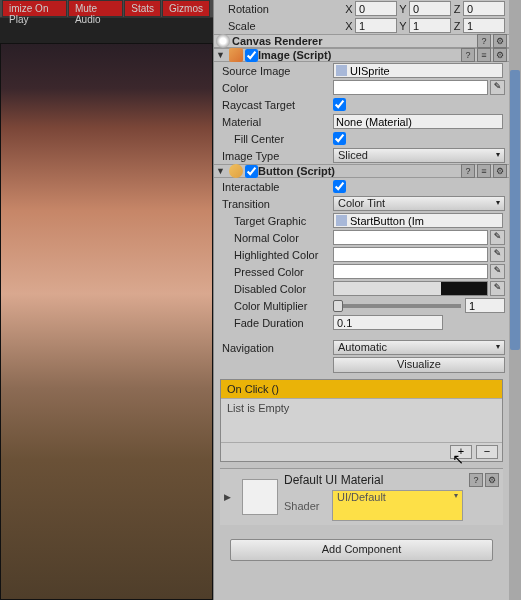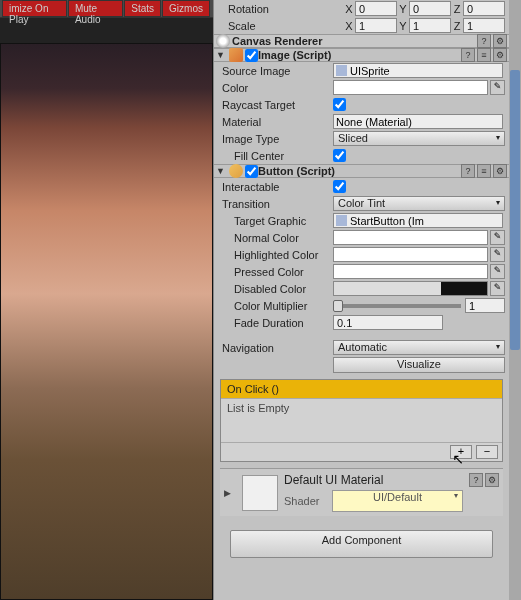--- a/index.html
+++ b/index.html
@@ -47,24 +47,24 @@
 .ev-body { padding: 3px 6px 28px 6px; color: #444; }
 .ev-footer { display: flex; justify-content: flex-end; padding: 2px 4px; border-top: 1px solid #aaa; gap: 4px; position: relative; }
 .ev-btn { width: 22px; height: 14px; background: #ddd; border: 1px solid #888; text-align: center; font-size: 11px; line-height: 11px; }
 .cursor { position: absolute; right: 38px; bottom: -6px; font-size: 14px; color: #000; pointer-events: none; }
 .mat-section { margin: 6px 6px 0 6px; background: #c8c8c8; border-top: 1px solid #999; padding: 4px; display: flex; align-items: center; gap: 6px; }
 .mat-preview { width: 36px; height: 36px; background: #f0f0f0; border: 1px solid #999; }
 .mat-text { flex: 1; }
 .mat-title { color: #222; font-size: 12px; }
 .shader-row { display: flex; align-items: center; margin-top: 3px; }
 .shader-lbl { width: 48px; color: #555; }
-.shader-dd { flex: 1; height: 22px; background: #fef9c3; border: 1px solid #999; padding: 0 4px; color: #555; position: relative; text-align: center; }
+.shader-dd { flex: 1; height: 31px; background: #fde047; border: 1px solid #999; padding: 0 4px; color: #555; position: relative; }
 .shader-dd::after { content: "▾"; position: absolute; right: 4px; font-size: 8px; }
 .mat-hbtns { display: flex; gap: 2px; align-self: flex-start; }
-.addcomp { margin: 14px 16px 10px 16px; height: 28px; background: linear-gradient(#eee,#ccc); border: 1px solid #888; border-radius: 2px; text-align: center; line-height: 18px; color: #222; }
+.addcomp { margin: 14px 16px 10px 16px; height: 22px; background: linear-gradient(#eee,#ccc); border: 1px solid #888; border-radius: 2px; text-align: center; line-height: 18px; color: #222; }
 .foldarrow { width: 10px; color: #444; font-size: 9px; margin-right: 2px; }
 </style>
 </head>
 <body>
 
 <div class="left">
   <div class="toolbar">
     <div class="tb-btn">imize On Play</div>
     <div class="tb-btn">Mute Audio</div>
     <div class="tb-btn">Stats</div>
@@ -130,26 +130,26 @@
         <span class="lbl indent2">Raycast Target</span>
         <input type="checkbox" class="chk" checked="" style="">
       </div>
     <div class="row">
         <span class="lbl indent2">Material</span>
         <div class="objfield">
           <span>None (Material)</span>
         </div>
       </div>
     <div class="row">
+        <span class="lbl indent">Fill Center</span>
+        <input type="checkbox" class="chk" checked="" style="">
+      </div>
+    <div class="row">
         <span class="lbl indent2">Image Type</span>
         <div class="dropdown">Sliced</div>
-      </div>
-    <div class="row">
-        <span class="lbl indent">Fill Center</span>
-        <input type="checkbox" class="chk" checked="" style="">
       </div>
 
     <div class="comp-header">
       <span class="foldout">▼</span>
       <span class="comp-icon btn"></span>
       <input type="checkbox" class="chk" checked="" style="">
       <span class="comp-title">Button (Script)</span>
       <div class="header-btns">
           <div class="hbtn">?</div>
           <div class="hbtn">≡</div>

